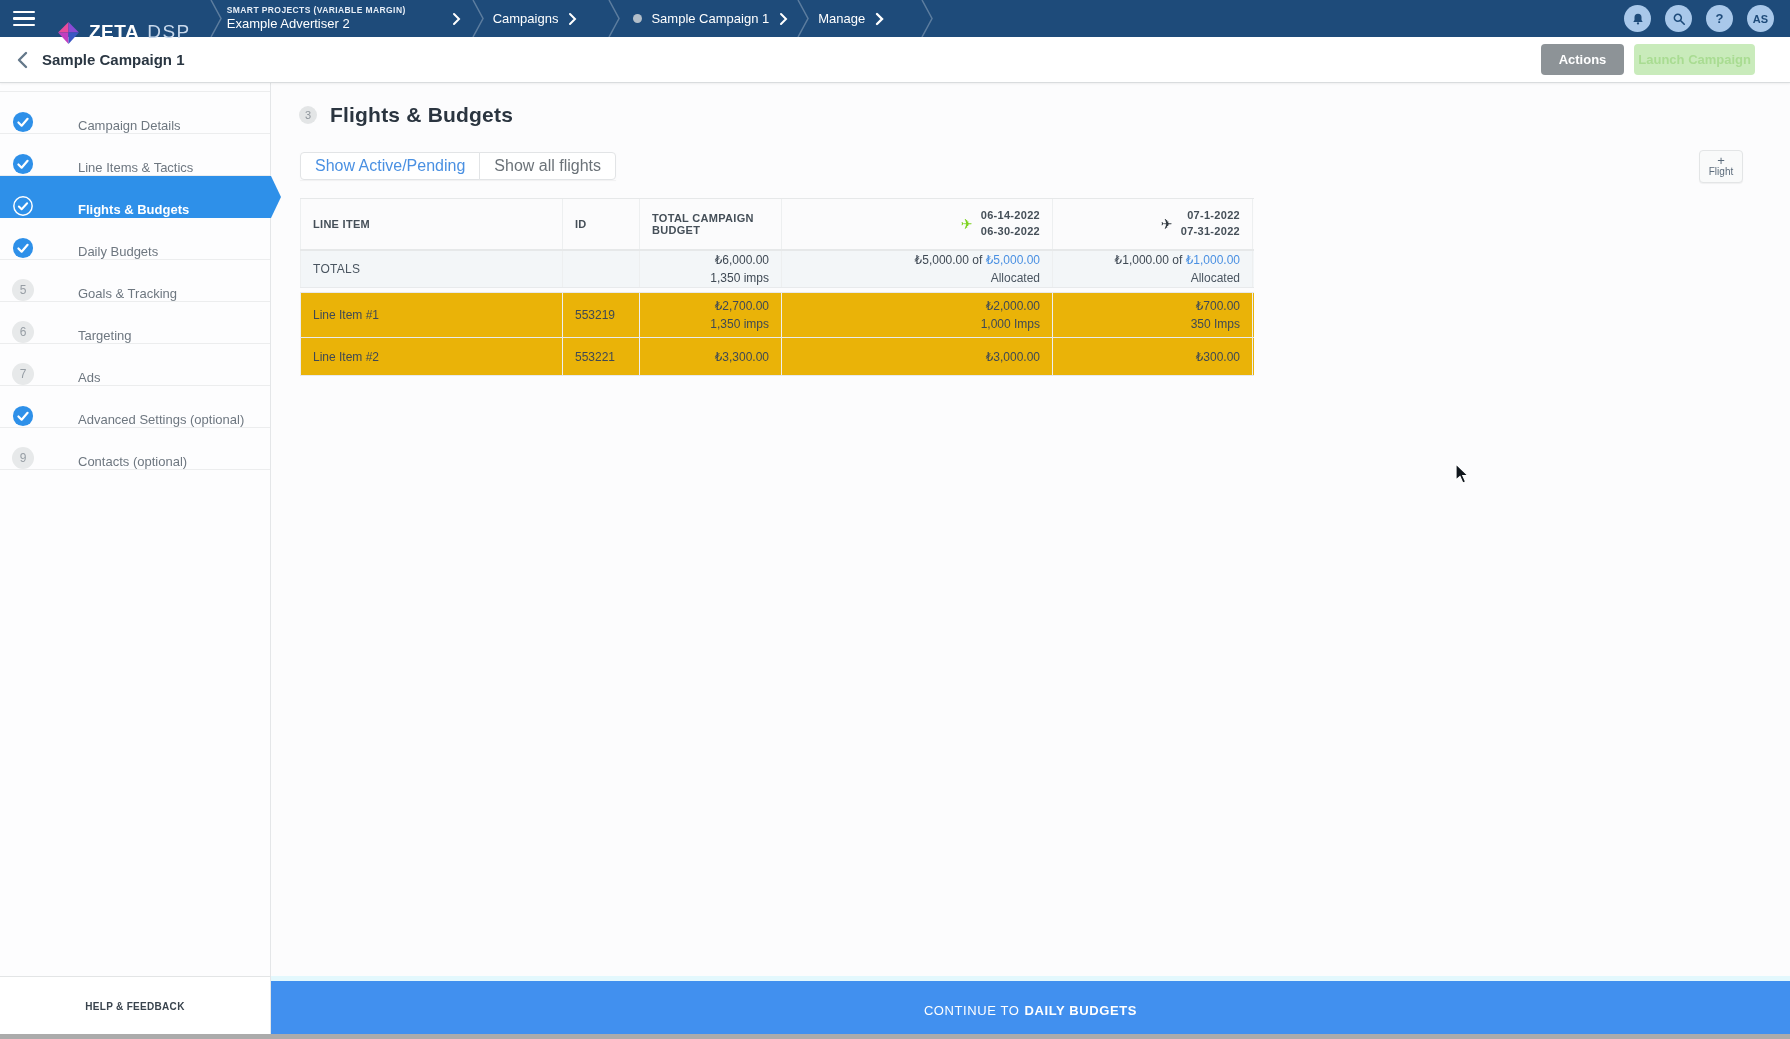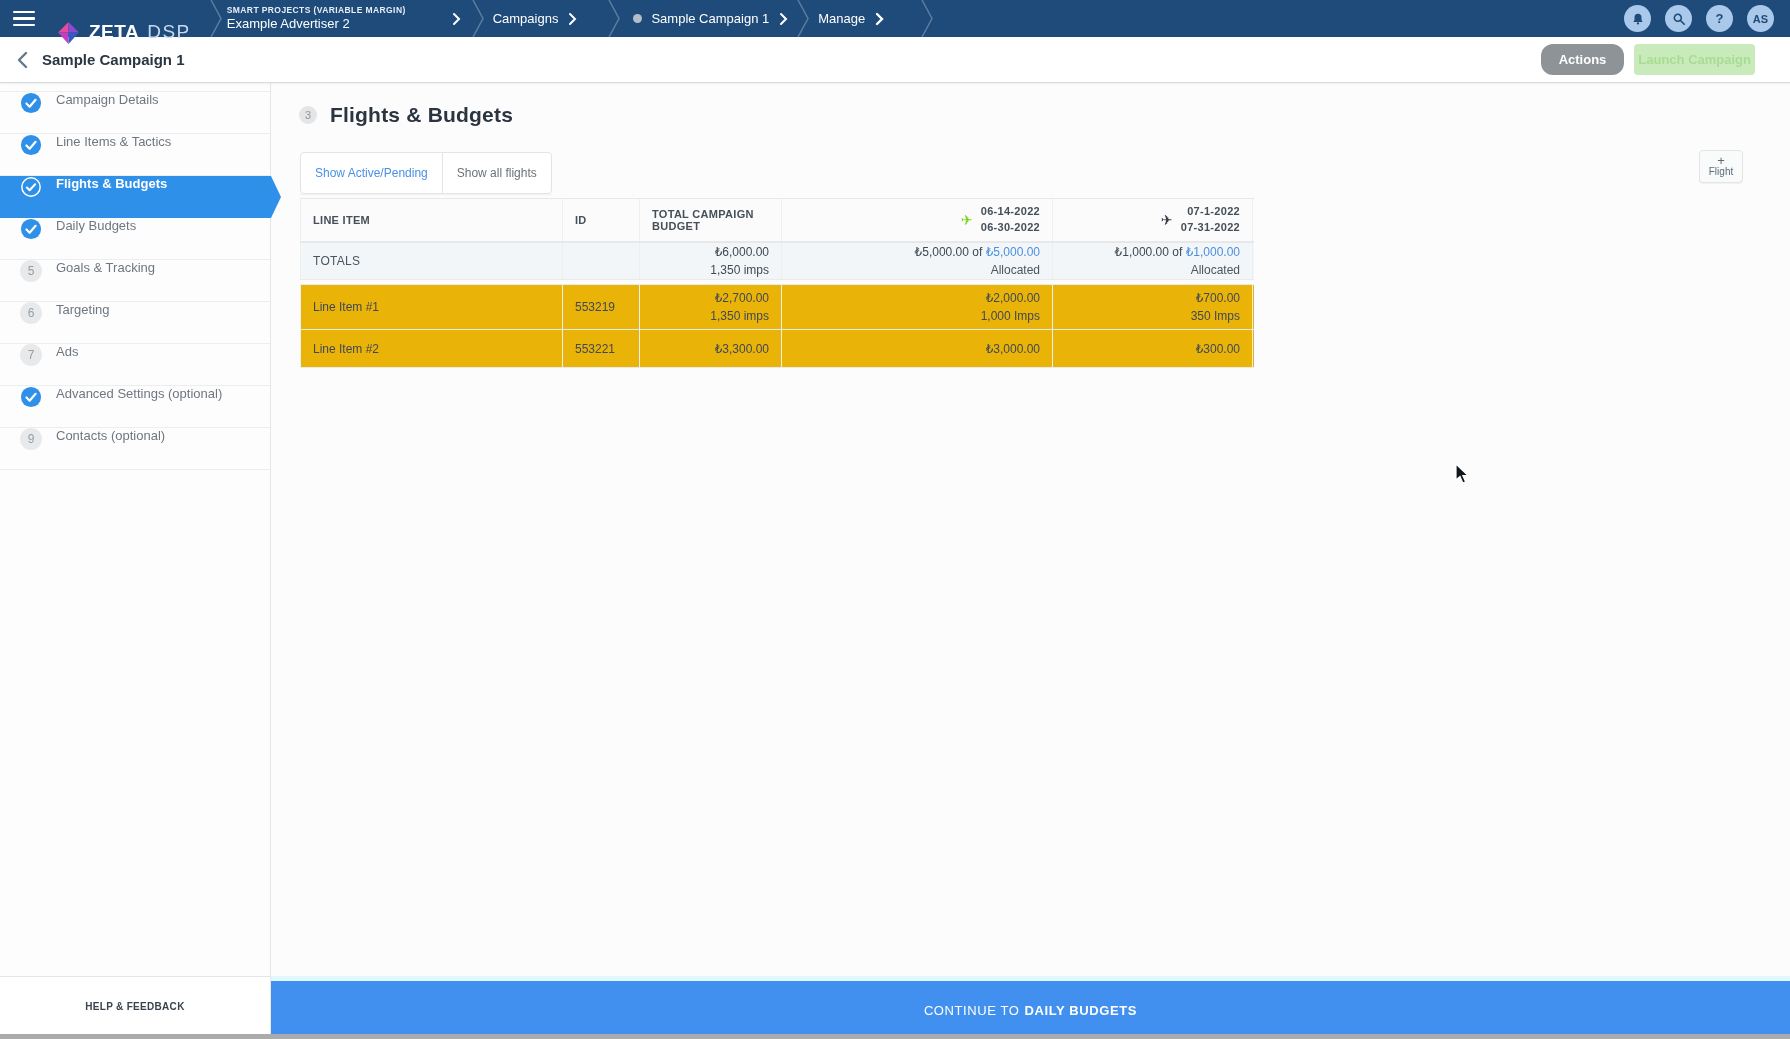--- a/index.html
+++ b/index.html
@@ -32,67 +32,67 @@
     color:#1e4b7a; font-weight:700; font-size:11px; }
 
   
   .subheader { position:absolute; top:37px; left:0; right:0; height:46px; background:#fff;
     border-bottom:1px solid #d9dcde; box-shadow:0 1px 2px rgba(0,0,0,.06);
     display:flex; align-items:center; z-index:20; }
   .back-btn { margin-left:16px; cursor:pointer; display:flex; align-items:center; }
   .page-title { margin-left:14px; font-size:15px; font-weight:700; color:#2a3642; }
   .hdr-buttons { margin-left:auto; display:flex; gap:10px; margin-right:35px; }
   .btn-actions { background:#8d9397; color:#fff; font-size:13px; font-weight:700;
-    border:none; border-radius:12px; padding:8px 18px; cursor:pointer; }
+    border:none; border-radius:4px; padding:8px 18px; cursor:pointer; }
   .btn-launch { background:#c9ebbb; color:#a9dc92; font-size:13px; font-weight:700;
     border:none; border-radius:4px; padding:8px 4px; cursor:default; }
 
   
   .sidebar { position:absolute; top:83px; left:0; width:271px; bottom:63px;
     background:#fdfdfe; border-right:1px solid #e4e6e8; z-index:10; }
   .side-list { margin-top:8px; border-top:1px solid #ecedee; }
-  .side-item { position:relative; height:42px; display:flex; align-items:flex-start;
-    padding-left:20px; border-bottom:1px solid #ecedee; cursor:pointer;
-    font-size:13px; color:#6e7780; }
+  .side-item { position:relative; height:42px; display:flex; align-items:flex-end;
+    padding-left:12px; border-bottom:1px solid #ecedee; cursor:pointer;
+    font-size:13px; color:#6e7780;gap:30px; }
   .side-item .lbl { margin-left:14px; }
   .num-circle { width:22px; height:22px; border-radius:50%; background:#e7e9ea;
     color:#979ea5; font-size:12px; display:flex; align-items:center; justify-content:center; flex:0 0 22px; }
   .side-item.active { background:#2e90e9; color:#fff; font-weight:600; border-color:#2e90e9; width:271px; }
   .side-item.active::after { content:""; position:absolute; right:-10px; top:0;
     border-top:21px solid transparent; border-bottom:21px solid transparent;
     border-left:10px solid #2e90e9; }
 
   
   .main { position:absolute; top:83px; left:271px; right:0; bottom:63px; background:#fcfcfd; }
   .heading { position:absolute; top:20px; left:28px; display:flex; align-items:center; }
   .step-circle { width:18px; height:18px; border-radius:50%; background:#e3e5e6;
     color:#8f969c; font-size:11px; display:flex; align-items:center; justify-content:center; }
   .main-title { margin-left:13px; font-size:21px; font-weight:800; color:#2b3540; letter-spacing:.2px; }
 
   .filters { position:absolute; top:69px; left:29px; display:flex;
     box-shadow:0 1px 1px rgba(0,0,0,.04); }
-  .filter-btn { height:42px; background:#fff; border:1px solid #e2e4e6; font-size:12px;
+  .filter-btn { height:28px; background:#fff; border:1px solid #e2e4e6; font-size:16px;
     padding:0 14px; cursor:pointer; display:flex; align-items:center;
     font-family:inherit; }
   .filter-btn.first { border-radius:4px 0 0 4px; color:#4a90e2; }
   .filter-btn.second { border-radius:0 4px 4px 0; color:#6b7278; margin-left:-1px; }
 
   .flight-btn { position:absolute; top:67px; right:47px; width:44px; height:33px;
     background:#f9fafa; border:1px solid #e3e5e6; border-radius:4px; cursor:pointer;
     display:flex; flex-direction:column; align-items:center; justify-content:center;
     color:#5b6b7b; box-shadow:0 1px 1px rgba(0,0,0,.05); }
   .flight-btn .plus { font-size:13px; line-height:11px; font-weight:400; }
   .flight-btn .flbl { font-size:10px; line-height:12px; }
 
   
   .table-wrap { position:absolute; top:115px; left:29px; width:954px; }
   .grid { display:grid; grid-template-columns:263px 77px 142px 271px 200px; }
   .th, .cell { border-right:1px solid #edeff0; padding:0 12px; }
   .th:first-child, .cell:first-child { border-left:1px solid #edeff0; }
-  .thead { background:#fbfbfc; border-top:1px solid #e6e8e9; border-bottom:1px solid #e6e8e9; height:44px; }
+  .thead { background:#fbfbfc; border-top:1px solid #e6e8e9; border-bottom:1px solid #e6e8e9; height:52px; }
   .th { display:flex; align-items:center; font-size:11px; font-weight:700;
     color:#454f58; letter-spacing:.3px; }
   .th.flight { justify-content:flex-end; }
   .plane { font-size:14px; margin-right:8px; }
   .fdates { text-align:right; line-height:1.45; font-size:11px; }
 
   .trow { height:38px; background:#eab308; border-bottom:1px solid #e8eaec; cursor:pointer; }
   .trow.totals { background:#f3f6f8; border-top:1px solid #e6e8e9; }
   .trow.tall { height:46px; }
   .rows-gap { height:4px; }

